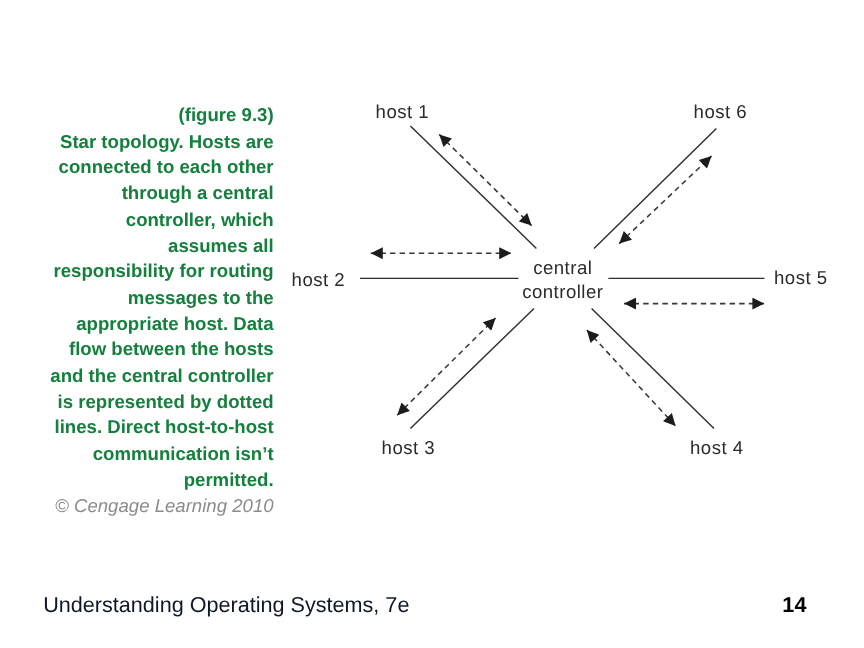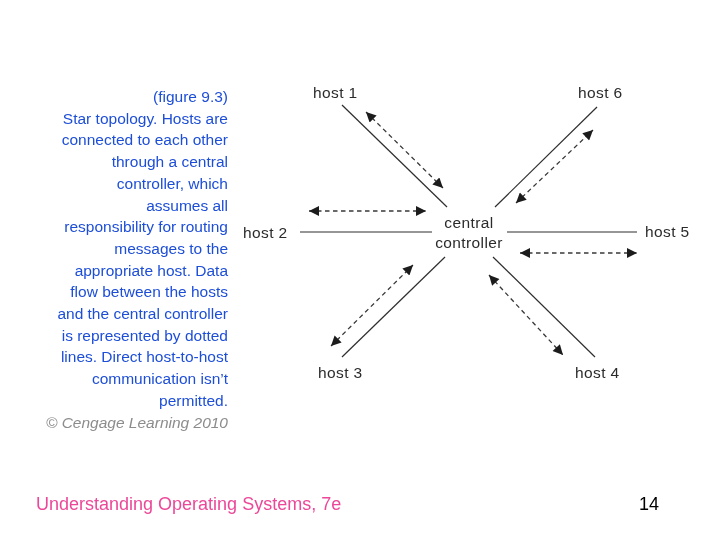--- a/index.html
+++ b/index.html
@@ -18,24 +18,24 @@
     background: #ffffff;
   }
   .caption-block {
     position: absolute;
     top: 86px;
     left: 0;
     width: 228px;
     text-align: right;
   }
   .caption-text {
-    font-weight: normal;
+    font-weight: bold;
     font-size: 15.5px;
     line-height: 21.7px;
-    color: #1d4ed8;
+    color: #15803d;
     white-space: pre-line;
     margin-left: 32px;
   }
   .copyright {
     font-style: italic;
     font-weight: normal;
     font-size: 15.5px;
     line-height: 22px;
     color: #8c8c8c;
     margin-top: 0px;
@@ -65,29 +65,30 @@
     letter-spacing: 0.4px;
   }
   .arrowhead {
     fill: #1c1c1c;
   }
   .footer-title {
     position: absolute;
     left: 36px;
     top: 494px;
     font-size: 18px;
-    color: #ec4899;
+    color: #0f172a;
   }
   .footer-page {
     position: absolute;
-    right: 61px;
+    right: 48px;
     top: 494px;
     font-size: 18px;
     color: #000000;
     text-align: left;
+    font-weight: bold;
   }
 </style>
 </head>
 <body>
 
 <div class="slide">
 
   <div class="caption-block">
     <div class="caption-text">(figure 9.3)
 Star topology. Hosts are

